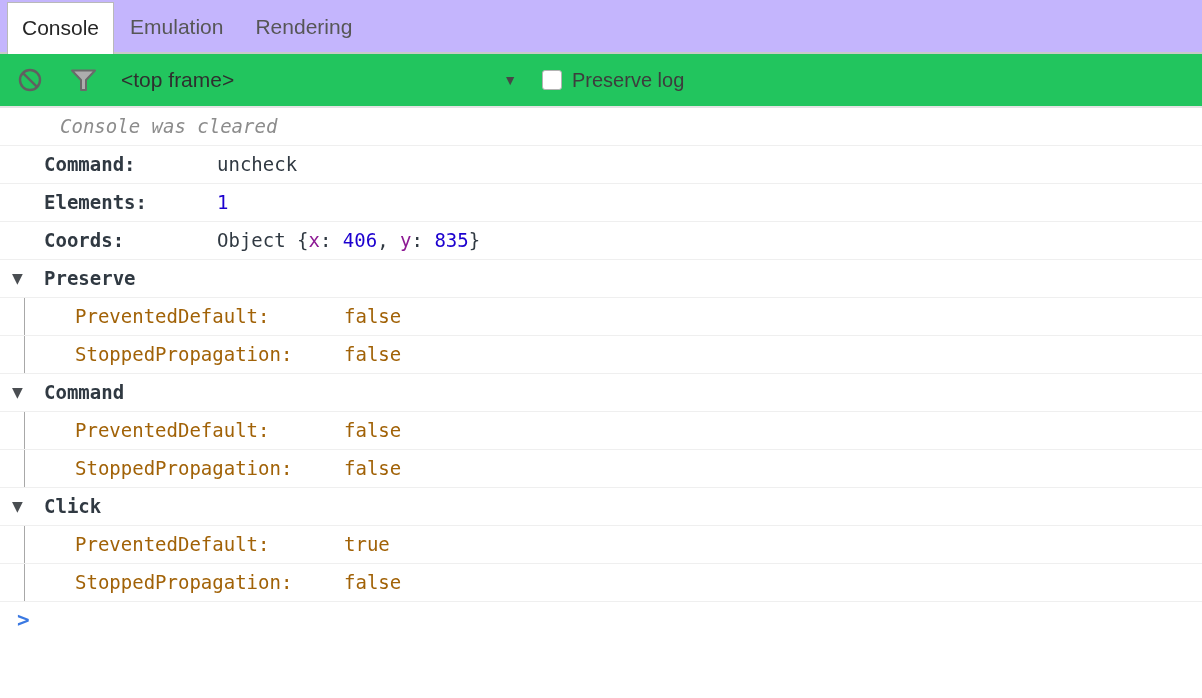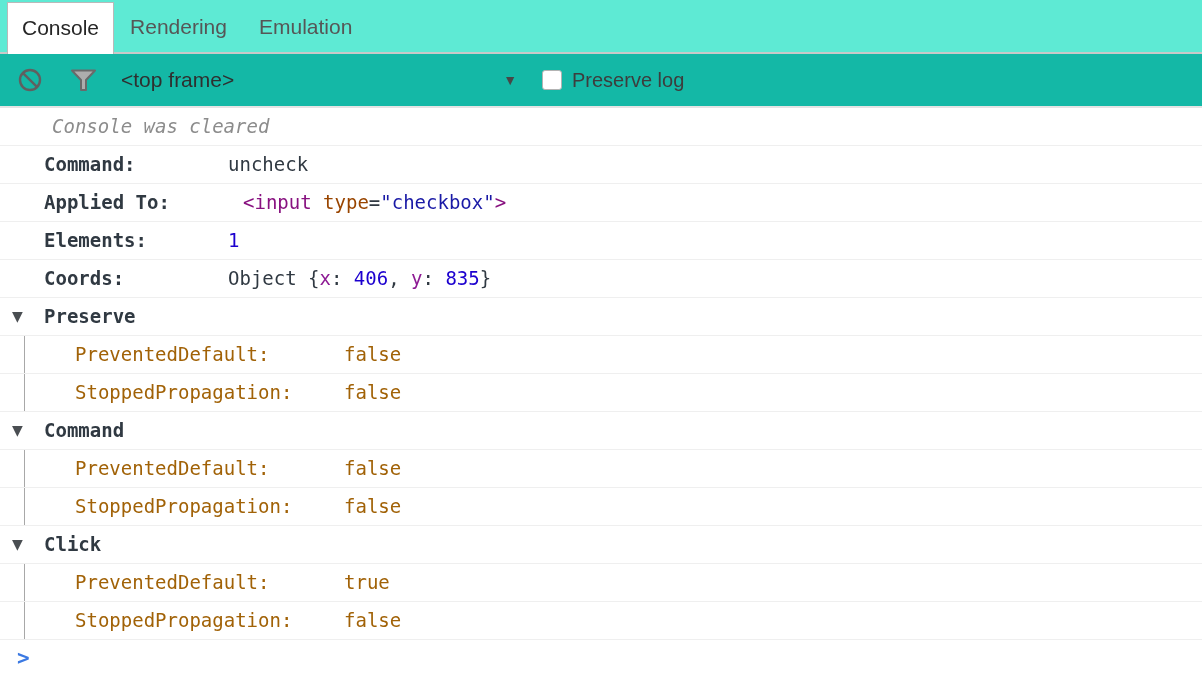--- a/index.html
+++ b/index.html
@@ -1,49 +1,49 @@
 <!DOCTYPE html>
 <html><head>
 <meta charset="utf-8">
 <style>
   * { margin:0; padding:0; box-sizing:border-box; }
   html,body { width:1202px; height:698px; background:#fff; overflow:hidden;
               font-family:"Liberation Sans", sans-serif; }
 
   
-  .tabbar { height:54px; background:#5eead4; border-bottom:2px solid #c9c9c9;
+  .tabbar { height:54px; background:#c4b5fd; border-bottom:2px solid #c9c9c9;
             display:flex; align-items:flex-end; }
   .tab { font-size:21px; color:#565656; padding:0 16px; line-height:50px; cursor:default; }
   .tab-active { background:#fff; border:1px solid #b9b9b9; border-bottom:none;
                 height:52px; line-height:50px; margin-bottom:-2px; margin-left:7px;
                 color:#262626; padding:0 14px; }
 
   
-  .toolbar { height:54px; background:#14b8a6; border-bottom:2px solid #e4e4e4;
+  .toolbar { height:54px; background:#22c55e; border-bottom:2px solid #e4e4e4;
              display:flex; align-items:center; }
   .icon-btn { display:flex; align-items:center; justify-content:center; }
   .clear-btn { margin-left:17px; }
   .filter-btn { margin-left:27px; }
   .frame-select { margin-left:24px; width:396px; display:flex; align-items:center;
                   justify-content:space-between; cursor:default; }
   .frame-select .label { font-size:21px; color:#2f2f2f; }
   .frame-select .arrow { font-size:14px; color:#474747; }
   .checkbox { width:20px; height:20px; border:1px solid #b3b3b3; border-radius:3px;
               background:#fff; margin-left:25px; }
   .preserve-label { font-size:20px; color:#3d3d3d; margin-left:10px; }
 
   
   .console-list { font-family:"DejaVu Sans Mono", monospace; font-size:19px; color:#303942; }
   .row { position:relative; height:38px; line-height:37px; border-bottom:1px solid #efefef;
          white-space:pre; }
   .row span { position:absolute; top:0; white-space:pre; }
   .lab  { left:44px; font-weight:bold; }
-  .val  { left:228px; }
+  .val  { left:217px; }
   .val-applied { left:243px; }
-  .cleared { left:52px; font-style:italic; color:#8c8c8c; }
+  .cleared { left:60px; font-style:italic; color:#8c8c8c; }
   .tri { left:12px; font-size:14px; color:#4a4e52; font-family:"DejaVu Sans", sans-serif; }
   .gtitle { left:44px; font-weight:bold; }
   .clab { left:75px; color:#a16207; }
   .cval { left:344px; color:#a16207; }
   .num { color:#1c00cf; }
   .tag { color:#881280; }
   .attr { color:#994500; }
   .eq { color:#303942; }
   .attrval { color:#1a1aa6; }
   .objpre { }
@@ -53,22 +53,22 @@
            border-left:1px solid #a8a8a8; border-bottom:1px solid #a8a8a8; }
   .prompt-row { position:relative; height:38px; line-height:37px; }
   .prompt-chevron { position:absolute; left:17px; top:0; color:#3b79e2;
                     font-weight:bold; font-size:21px; }
 </style>
 </head>
 <body>
 
 <div class="tabbar">
   <div class="tab tab-active">Console</div>
+  <div class="tab">Emulation</div>
   <div class="tab">Rendering</div>
-  <div class="tab">Emulation</div>
 </div>
 
 <div class="toolbar">
   <div class="icon-btn clear-btn">
     <svg width="26" height="26" viewBox="0 0 26 26">
       <circle cx="13" cy="13" r="10" fill="none" stroke="#606060" stroke-width="2.4"></circle>
       <line x1="6.3" y1="6.3" x2="19.7" y2="19.7" stroke="#606060" stroke-width="2.4"></line>
     </svg>
   </div>
   <div class="icon-btn filter-btn">
@@ -88,24 +88,20 @@
 
   <div class="row">
     <span class="cleared">Console was cleared</span>
   </div>
 
   <div class="row">
     <span class="lab">Command:</span>
     <span class="val">uncheck</span>
   </div>
 
-  <div class="row">
-    <span class="lab">Applied To:</span>
-    <span class="val-applied"><span style="position:static" class="tag">&lt;input </span><span style="position:static" class="attr">type</span><span style="position:static" class="eq">=</span><span style="position:static" class="attrval">"checkbox"</span><span style="position:static" class="tag">&gt;</span></span>
-  </div>
 
   <div class="row">
     <span class="lab">Elements:</span>
     <span class="val num">1</span>
   </div>
 
   <div class="row">
     <span class="lab">Coords:</span>
     <span class="val objpre"><span style="position:static">Object {</span><span style="position:static" class="prop">x</span><span style="position:static">: </span><span style="position:static" class="num">406</span><span style="position:static">, </span><span style="position:static" class="prop">y</span><span style="position:static">: </span><span style="position:static" class="num">835</span><span style="position:static">}</span></span>
   </div>

